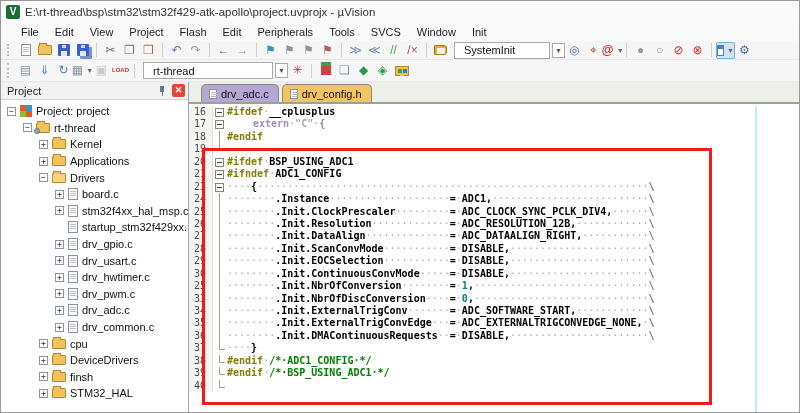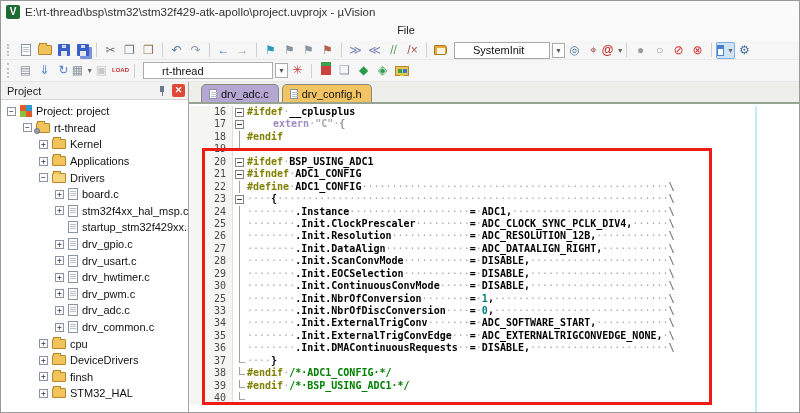--- a/index.html
+++ b/index.html
@@ -7,36 +7,36 @@
   .window{position:relative;width:800px;height:413px;background:#ffffff;overflow:hidden;
     font-family:"Liberation Sans",sans-serif;border:1px solid #9a9a9a;}
   
   .titlebar{position:absolute;top:0;left:0;right:0;height:21px;background:#fafafa;
     display:flex;align-items:center;padding-left:5px;}
   .applogo{width:14px;height:14px;background:#1e6b34;border-radius:2px;color:#fff;
     font:bold 10px/14px "Liberation Sans",sans-serif;text-align:center;margin-right:5px;}
   .wtitle{font-size:11.5px;color:#333;}
   
   .menubar{position:absolute;top:21px;left:0;right:0;height:19px;background:#f9f9f9;
-    display:flex;align-items:center;padding-left:12px;flex-direction:column;}
+    display:flex;align-items:center;padding-left:12px;}
   .menu-item{font-size:11px;color:#222;padding:2px 8px;cursor:default;}
   
   .toolbar{position:absolute;left:0;right:0;background:#f6f6f6;display:flex;align-items:center;
     border-bottom:1px solid #e8e8e8;padding-left:6px;}
   .toolbar1{top:40px;height:19px;}
   .toolbar2{top:59px;height:22px;}
   .grip{width:4px;height:70%;border-left:2px dotted #c0c0c0;margin-right:5px;}
   .tbi{width:19px;height:17px;display:flex;align-items:center;justify-content:center;
     font-size:12px;line-height:17px;cursor:default;border:1px solid transparent;border-radius:2px;position:relative;}
   .tbi.hl{background:#cfe4f7;border-color:#7ab0e0;}
   .sep{width:1px;height:14px;background:#d0d0d0;margin:0 4px;}
   .drop{width:13px;height:15px;border:1px solid #aaaaaa;background:#fff;font-size:7px;color:#555;
     display:flex;align-items:center;justify-content:center;margin-left:2px;}
   .combo{height:17px;background:#fff;border:1px solid #aaaaaa;display:flex;align-items:center;
-    font-size:11px;color:#111;padding:0 18px;margin-left:4px;}
+    font-size:11px;color:#111;padding:0 9px;margin-left:4px;}
   .droparrow{font-size:7px;color:#666;margin-left:3px;}
   
   .ic{position:relative;display:inline-block;}
   .ic-doc{width:10px;height:12px;background:#fdfdfd;border:1px solid #8a94a0;}
   .ic-doc::before{content:"";position:absolute;left:1px;top:2px;width:6px;height:1px;
     box-shadow:0 2px 0 #b8c0c8,0 4px 0 #b8c0c8;background:#b8c0c8;}
   .ic-folder{width:14px;height:10px;background:#f2c35a;border:1px solid #b8862a;border-radius:1px;}
   .ic-folder::before{content:"";position:absolute;left:0;top:-3px;width:6px;height:2px;
     background:#f2c35a;border:1px solid #b8862a;border-bottom:none;}
   .ic-folder-open{background:#f7d57e;}
@@ -80,21 +80,21 @@
   .editor{flex:1;position:relative;background:#fff;overflow:hidden;}
   .tabbar{height:22px;background:#eeeeea;border-bottom:2px solid #98a492;display:flex;
     align-items:flex-end;padding-left:12px;}
   .tab{height:18px;display:flex;align-items:center;padding:0 9px 0 7px;margin-right:3px;
     border:1px solid #8a8a7a;border-bottom:none;border-radius:5px 5px 0 0;font-size:11px;color:#111;cursor:default;}
   .tab .ic-doc{width:8px;height:10px;margin-right:4px;}
   .tab.active{height:20px;font-weight:bold;text-decoration:underline;}
   .code{position:absolute;top:24px;left:0;right:0;bottom:0;overflow:hidden;
     font:bold 10px/12.45px "DejaVu Sans Mono",monospace;}
   .crow{display:flex;height:12.45px;}
-  .lnum{width:44px;flex:none;text-align:right;padding-right:6px;background:#f5f5f1;color:#4a4a4a;
+  .lnum{width:24px;flex:none;text-align:right;padding-right:6px;background:#f5f5f1;color:#4a4a4a;
     border-right:1px solid #e0e0da;font-weight:normal;}
   .fold{width:14px;flex:none;position:relative;}
   .f-b::before{content:"";position:absolute;left:2px;top:2px;width:7px;height:7px;
     border:1px solid #848484;background:#fff;}
   .f-b::after{content:"";position:absolute;left:4px;top:6px;width:5px;height:1px;background:#404040;}
   .f-l::before{content:"";position:absolute;left:6px;top:0;bottom:0;width:1px;background:#a0a0a0;}
   .f-e::before{content:"";position:absolute;left:6px;top:0;height:7px;width:1px;background:#a0a0a0;}
   .f-e::after{content:"";position:absolute;left:6px;top:7px;width:6px;height:1px;background:#a0a0a0;}
   .ctext{white-space:pre;flex:1;}
   .s-pp{color:#7f7f00;}
@@ -373,25 +373,20 @@
             <div class="lnum">20</div>
             <div class="fold f-b"></div>
             <div class="ctext"><span class="s-pp">#ifdef</span><span class="s-ws">·</span><span class="s-id">BSP_USING_ADC1</span></div>
           </div>
           <div class="crow">
             <div class="lnum">21</div>
             <div class="fold f-b"></div>
             <div class="ctext"><span class="s-pp">#ifndef</span><span class="s-ws">·</span><span class="s-id">ADC1_CONFIG</span></div>
           </div>
           <div class="crow">
-            <div class="lnum">22</div>
-            <div class="fold f-l"></div>
-            <div class="ctext"><span class="s-pp">#define</span><span class="s-ws">·</span><span class="s-id">ADC1_CONFIG</span><span class="s-ws">···················································</span><span class="s-bs">\</span></div>
-          </div>
-          <div class="crow">
             <div class="lnum">23</div>
             <div class="fold f-b"></div>
             <div class="ctext"><span class="s-ws">····</span><span class="s-id">{</span><span class="s-ws">·································································</span><span class="s-bs">\</span></div>
           </div>
           <div class="crow">
             <div class="lnum">24</div>
             <div class="fold f-l"></div>
             <div class="ctext"><span class="s-ws">········</span><span class="s-id">.Instance</span><span class="s-ws">····················</span><span class="s-id">=</span><span class="s-ws">·</span><span class="s-id">ADC1,</span><span class="s-ws">··························</span><span class="s-bs">\</span></div>
           </div>
           <div class="crow">

